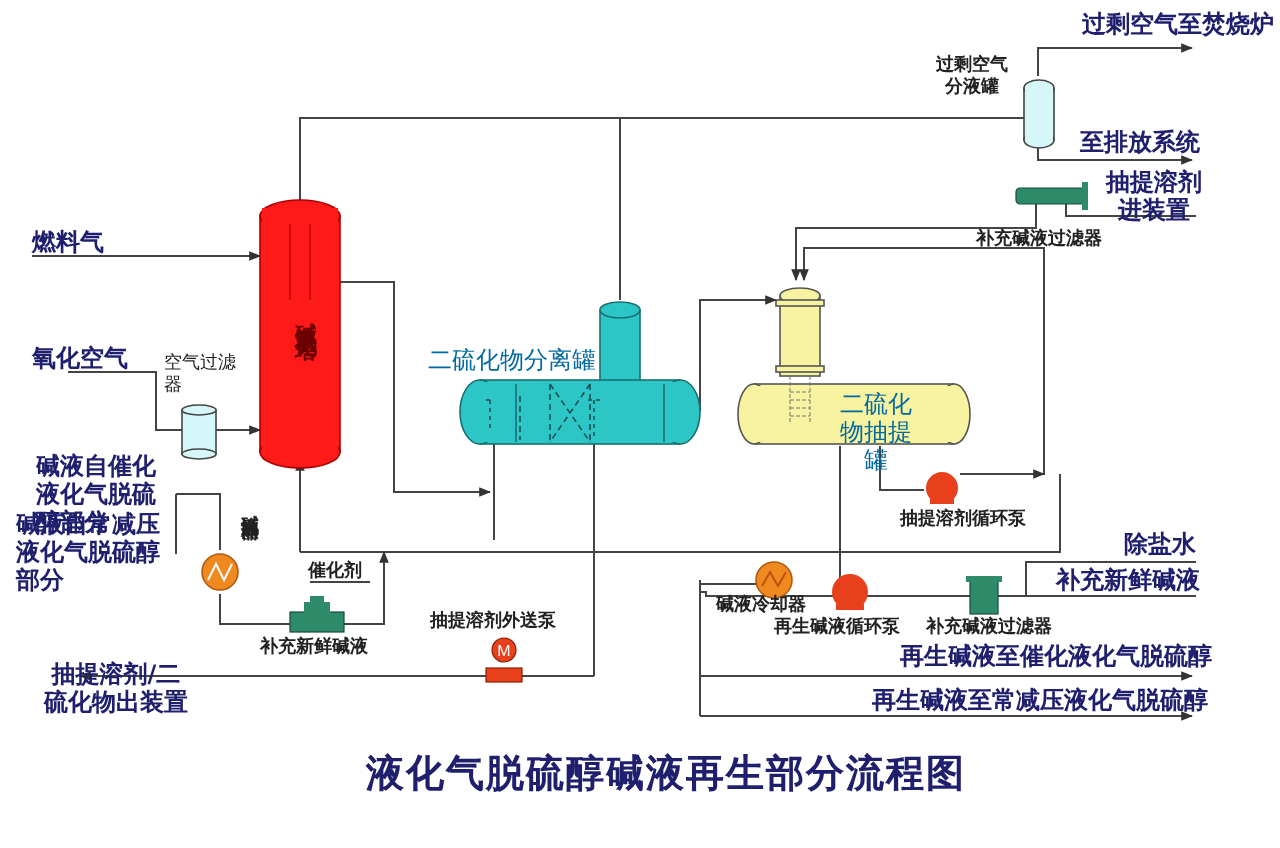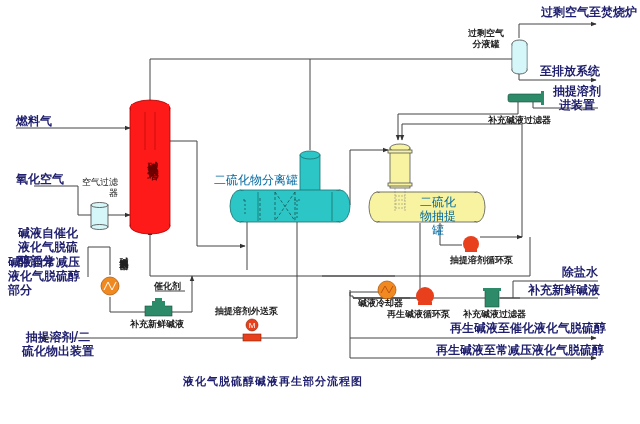--- a/index.html
+++ b/index.html
@@ -2,21 +2,21 @@
 <html><head>
 <meta charset="utf-8">
 <style>
   html, body { margin: 0; padding: 0; background: #ffffff; }
   body { width: 640px; height: 424px; position: relative; overflow: hidden; font-family: "DejaVu Serif", "Liberation Serif", serif; }
   svg { position: absolute; left: 0; top: 0; }
   .lbl { position: absolute; white-space: nowrap; color: #1f1f6e; font-weight: bold; font-size: 12px; line-height: 14px; }
   .lbl-sm { position: absolute; white-space: nowrap; color: #222; font-size: 9px; line-height: 11px; }
   .lbl-eq { position: absolute; white-space: nowrap; color: #0369a1; font-size: 12px; line-height: 14px; }
   .vert { writing-mode: vertical-rl; letter-spacing: 1px; }
-  .title { position: absolute; left: 183px; top: 374px; font-size: 11px; font-weight: bold; color: #1f1f6e; letter-spacing: 1px; white-space: nowrap; }
+  .title { position: absolute; left: 183px; top: 374px; font-size: 19px; font-weight: bold; color: #1f1f6e; letter-spacing: 1px; white-space: nowrap; }
   .tower-text { position: absolute; writing-mode: vertical-rl; color: #6a0000; font-size: 11px; font-weight: bold; letter-spacing: 2px; }
 </style>
 </head>
 <body>
 
 <svg width="640" height="424" viewBox="0 0 640 424">
   <defs>
     <marker id="arr" viewBox="0 0 10 10" refX="9" refY="5" markerWidth="6" markerHeight="6" orient="auto-start-reverse">
       <path d="M0,1 L10,5 L0,9 z" fill="#333"></path>
     </marker>
@@ -155,21 +155,21 @@
   <g>
     <rect x="485" y="289" width="14" height="18" fill="#2e8b6a" stroke="#1a4a3a" stroke-width="0.6"></rect>
     <rect x="483" y="288" width="18" height="3" fill="#2e8b6a"></rect>
   </g>
 </svg>
 
 <div class="tower-text" style="left:144px; top:152px;">碱液氧化塔</div>
 
 <div class="lbl" style="left:16px; top:114px;">燃料气</div>
 <div class="lbl" style="left:16px; top:172px;">氧化空气</div>
-<div class="lbl-sm" style="left:82px; top:177px; width:36px; text-align:right; white-space:normal;">空气过滤器</div>
+<div class="lbl-sm" style="left:82px; top:177px; width:36px; text-align:left; white-space:normal;">空气过滤器</div>
 
 <div class="lbl" style="left:18px; top:226px; width:70px; white-space:normal; line-height:14px;">碱液自催化液化气脱硫醇部分</div>
 <div class="lbl" style="left:8px; top:255px; width:80px; white-space:normal; line-height:14px;">碱液自常减压液化气脱硫醇部分</div>
 
 <div class="lbl-sm vert" style="left:118px; top:250px; font-weight:bold;">碱液加热器</div>
 <div class="lbl-sm" style="left:154px; top:281px; font-weight:bold;">催化剂</div>
 <div class="lbl-sm" style="left:130px; top:319px; font-weight:bold;">补充新鲜碱液</div>
 
 <div class="lbl" style="left:22px; top:304px; width:72px; white-space:normal; text-align:center;margin-top:26px;">抽提溶剂/二硫化物出装置</div>
 <div class="lbl-sm" style="left:215px; top:306px; font-weight:bold;">抽提溶剂外送泵</div>

